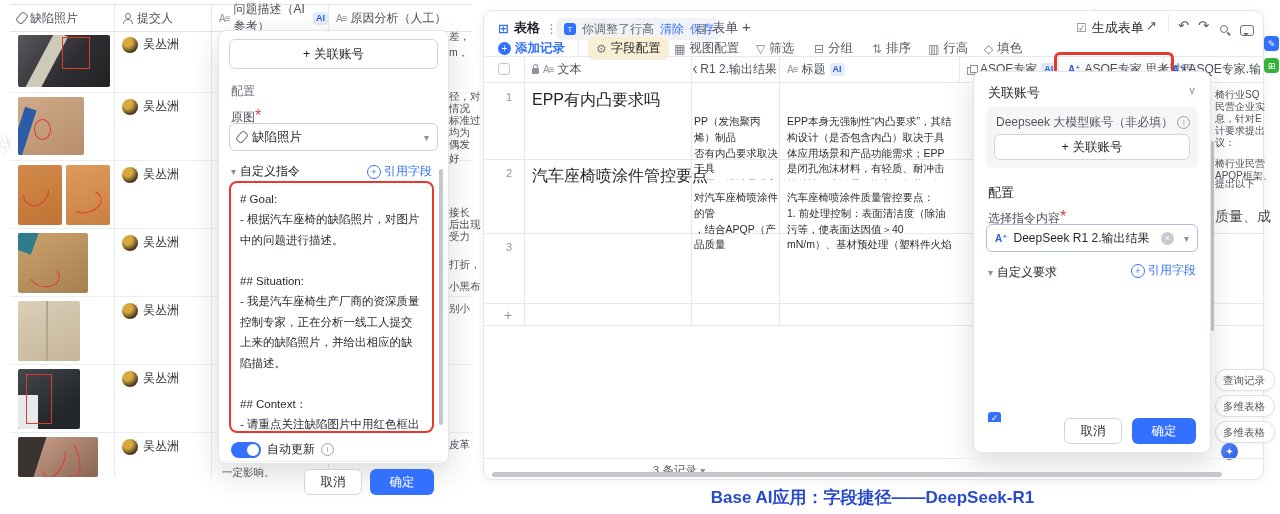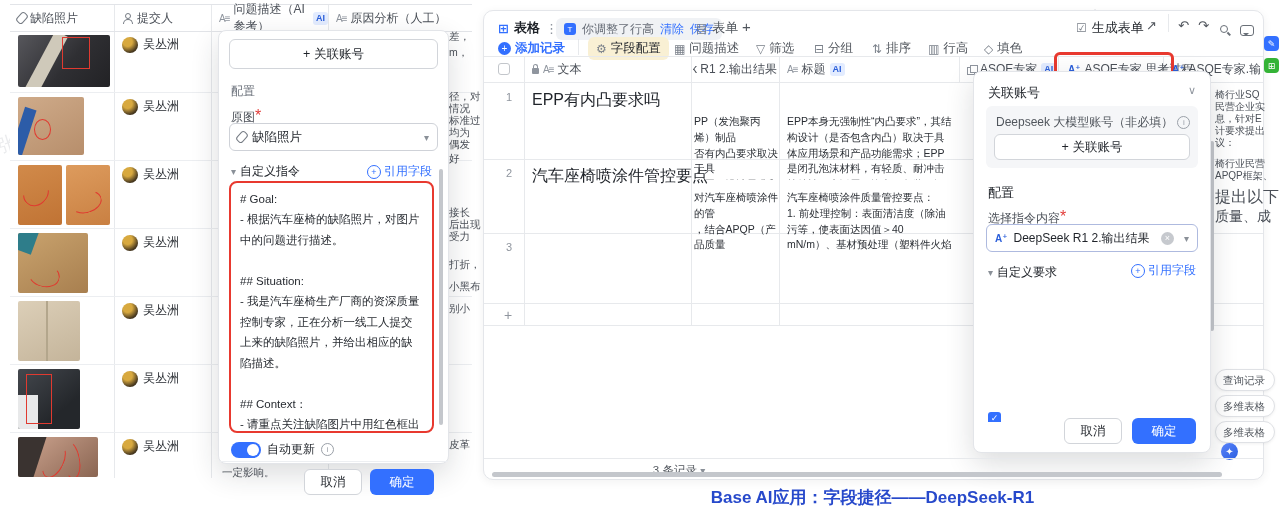--- a/index.html
+++ b/index.html
@@ -317,21 +317,21 @@
       <span style="width:13px;height:13px;border-radius:50%;background:#3370ff;color:#fff;font-size:10px;display:inline-flex;align-items:center;justify-content:center;font-weight:400">+</span>
       <span>添加记录</span>
     </div>
     <div class="abs" style="left:94px;top:28px;width:1px;height:16px;background:#e7e9ec"></div>
     <div class="tb-item abs" style="left:104px;top:26px;background:#f9f0d4;border-radius:6px;padding:3px 8px;color:#1f2329">
       <span class="gicon">⚙</span>
       <span>字段配置</span>
     </div>
     <div class="tb-item abs" style="left:190px;top:29px">
       <span class="gicon">▦</span>
-      <span>问题描述</span>
+      <span>视图配置</span>
     </div>
     <div class="tb-item abs" style="left:272px;top:29px">
       <span class="gicon">▽</span>
       <span>筛选</span>
     </div>
     <div class="tb-item abs" style="left:330px;top:29px">
       <span class="gicon">⊟</span>
       <span>分组</span>
     </div>
     <div class="tb-item abs" style="left:388px;top:29px">
@@ -419,21 +419,21 @@
       <span>+</span>
     </div>
 
     <span class="frag" style="left:731px;top:77px;font-size:10px">椅行业SQ</span>
     <span class="frag" style="left:731px;top:89px;font-size:10px">民营企业实</span>
     <span class="frag" style="left:731px;top:101px;font-size:10px">息，针对E</span>
     <span class="frag" style="left:731px;top:113px;font-size:10px">计要求提出</span>
     <span class="frag" style="left:731px;top:125px;font-size:10px">议：</span>
     <span class="frag" style="left:731px;top:146px;font-size:10px">椅行业民营</span>
     <span class="frag" style="left:731px;top:158px;font-size:10px">APQP框架、</span>
-    <span class="frag" style="left:731px;top:176px;font-size:16px">提出以下</span>
+    <span class="frag" style="left:731px;top:166px;font-size:10px">提出以下</span>
     <span class="frag" style="left:731px;top:197px;font-size:14px">质量、成</span>
     <div class="sb" style="left:726px;top:130px;width:4px;height:190px"></div>
 
     <div class="pill2" style="left:731px;top:358px;width:44px"><span>查询记录</span></div>
     <div class="pill2" style="left:731px;top:384px;width:44px"><span>多维表格</span></div>
     <div class="pill2" style="left:731px;top:410px;width:44px"><span>多维表格</span></div>
     <div class="abs" style="left:737px;top:432px;width:17px;height:17px;border-radius:50%;background:linear-gradient(135deg,#5c86ff,#2b5fe0);color:#fff;font-size:10px;display:flex;align-items:center;justify-content:center">✦</div>
 
     <div class="dlg" style="left:489px;top:60px;width:236px;height:380px">
       <div class="abs" style="left:14px;top:12px;font-size:13px;color:#1f2329">关联账号</div>

